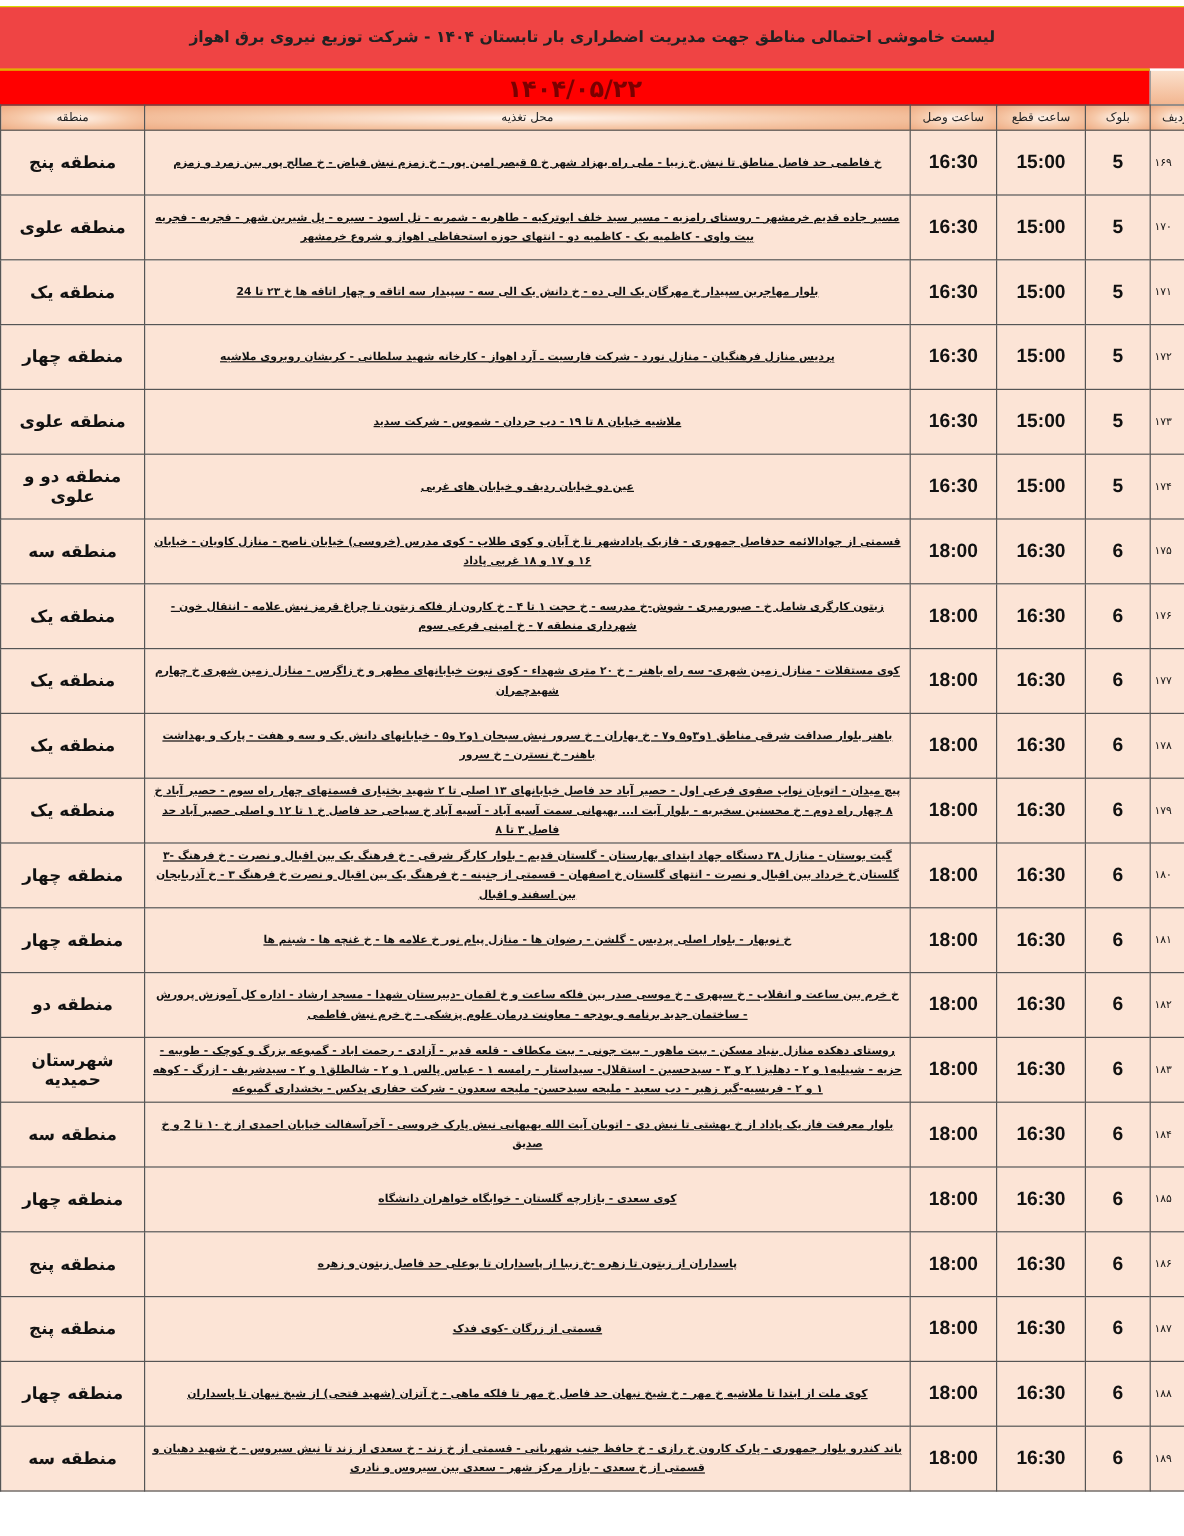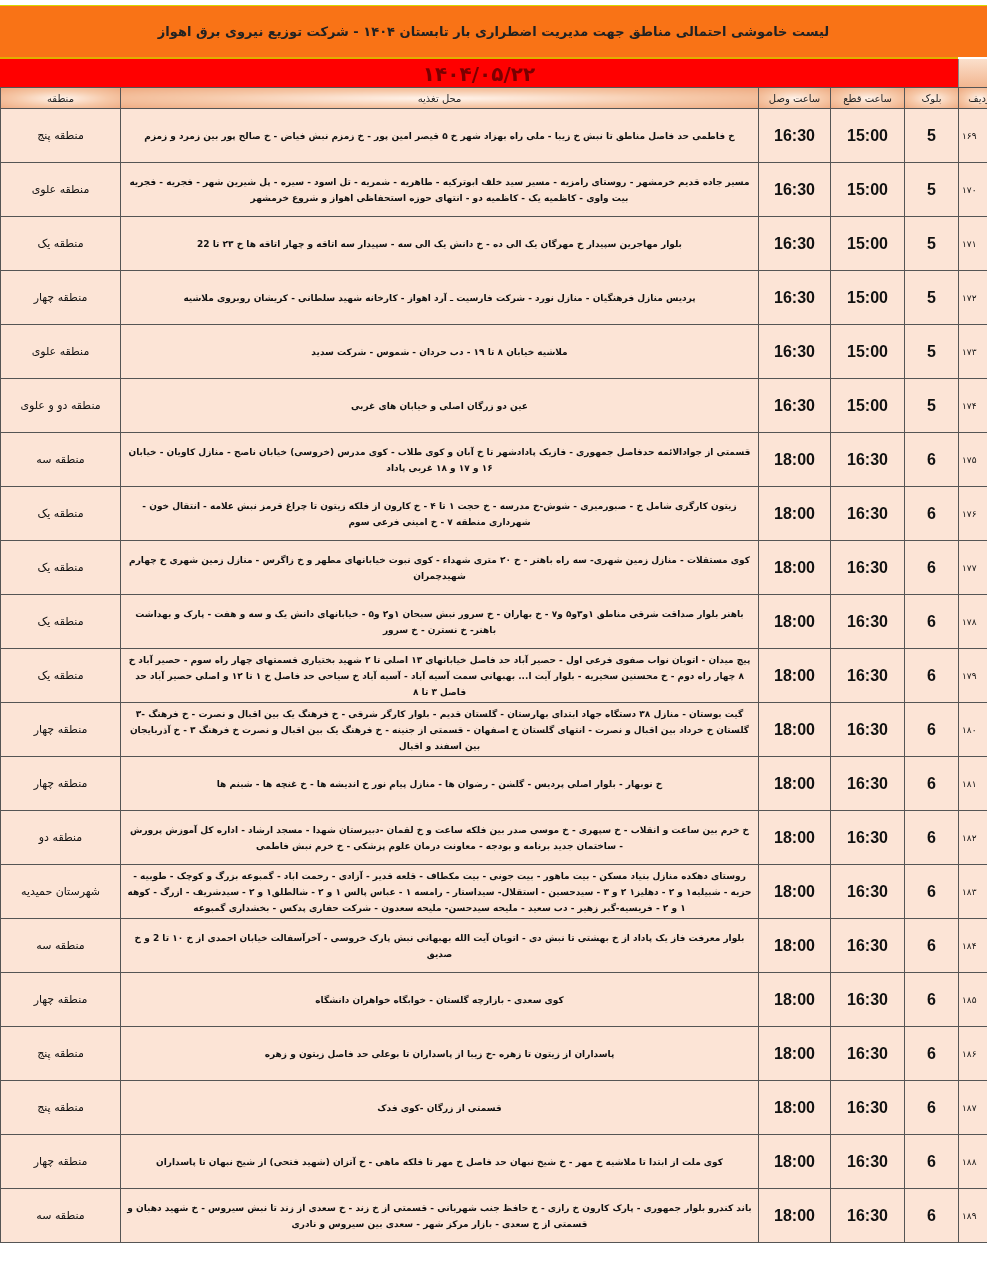--- a/index.html
+++ b/index.html
@@ -3,21 +3,21 @@
 <meta charset="utf-8">
 <style>
   html, body { margin: 0; padding: 0; }
   body {
     width: 987px; height: 1280px; overflow: hidden; background: #ffffff;
     font-family: "DejaVu Sans", sans-serif;
     position: relative;
   }
   .title-bar {
     position: absolute; left: 0; top: 5px; width: 987px; height: 51px;
-    background: #f97316; border-top: 1px solid #d8d800;
+    background: #ef4444; border-top: 1px solid #d8d800;
     display: flex; align-items: center; justify-content: center;
     direction: rtl;
   }
   .title-text { font-size: 13px; font-weight: bold; color: #222; }
   .date-bar {
     position: absolute; left: 0; top: 57px; width: 958px; height: 30px;
     background: #ff0000; display: flex; align-items: center; justify-content: center;
     border-top: 2px solid #e0b000;
   }
   .date-text { font-size: 20px; font-weight: bold; color: #7a0000; letter-spacing: 1px; }
@@ -33,22 +33,22 @@
     height: 20px; font-size: 10px; font-weight: normal; color: #222;
     background: radial-gradient(ellipse at center, #fff4ec 0%, #f6c8a8 55%, #eeab82 100%);
     border: 1px solid #555; padding: 0;
   }
   table.grid td {
     background: #fce4d6; border: 1px solid #555; text-align: center;
     padding: 0 6px; height: 53px; color: #111;
   }
   td.col-row { font-size: 9px; color: #333; text-align: left !important; padding-left: 3px !important; }
   td.col-block, td.col-cut, td.col-on { font-size: 16px; font-weight: bold; font-family: "Liberation Sans", sans-serif; }
-  td.col-feed { font-size: 9px; font-weight: bold; line-height: 16px; }
-  td.col-region { font-size: 11px; font-weight: normal; color: #222; }
+  td.col-feed { font-size: 9px; font-weight: bold; line-height: 16px; text-decoration: underline; }
+  td.col-region { font-size: 14px; font-weight: bold; color: #222; }
 </style>
 </head>
 <body>
 
 <div class="title-bar">
   <span class="title-text">لیست خاموشی احتمالی مناطق جهت مدیریت اضطراری بار تابستان ۱۴۰۴ - شرکت توزیع نیروی برق اهواز</span>
 </div>
 <div class="date-bar">
   <span class="date-text">۱۴۰۴/۰۵/۲۲</span>
 </div>
@@ -88,21 +88,21 @@
         <td class="col-cut">15:00</td>
         <td class="col-on">16:30</td>
         <td class="col-feed">مسیر جاده قدیم خرمشهر - روستای رامزیه - مسیر سید خلف ابوترکیه - طاهریه - شمریه - تل اسود - سیره - پل شیرین شهر - فجریه - فجریه بیت واوی - کاظمیه یک - کاظمیه دو - انتهای حوزه استحفاظی اهواز و شروع خرمشهر</td>
         <td class="col-region">منطقه علوی</td>
       </tr>
       <tr>
         <td class="col-row">۱۷۱</td>
         <td class="col-block">5</td>
         <td class="col-cut">15:00</td>
         <td class="col-on">16:30</td>
-        <td class="col-feed">بلوار مهاجرین سپیدار خ مهرگان یک الی ده - خ دانش یک الی سه - سپیدار سه اتاقه و چهار اتاقه ها خ ۲۳ تا 22</td>
+        <td class="col-feed">بلوار مهاجرین سپیدار خ مهرگان یک الی ده - خ دانش یک الی سه - سپیدار سه اتاقه و چهار اتاقه ها خ ۲۳ تا 24</td>
         <td class="col-region">منطقه یک</td>
       </tr>
       <tr>
         <td class="col-row">۱۷۲</td>
         <td class="col-block">5</td>
         <td class="col-cut">15:00</td>
         <td class="col-on">16:30</td>
         <td class="col-feed">پردیس منازل فرهنگیان - منازل نورد - شرکت فارسیت ـ آرد اهواز - کارخانه شهید سلطانی - کریشان روبروی ملاشیه</td>
         <td class="col-region">منطقه چهار</td>
       </tr>
@@ -112,21 +112,21 @@
         <td class="col-cut">15:00</td>
         <td class="col-on">16:30</td>
         <td class="col-feed">ملاشیه  خیابان ۸ تا ۱۹ - دب حردان - شموس - شرکت سدید</td>
         <td class="col-region">منطقه علوی</td>
       </tr>
       <tr>
         <td class="col-row">۱۷۴</td>
         <td class="col-block">5</td>
         <td class="col-cut">15:00</td>
         <td class="col-on">16:30</td>
-        <td class="col-feed">عین دو زرگان اصلی و خیابان های غربی</td>
+        <td class="col-feed">عین دو خیابان ردیف و خیابان های غربی</td>
         <td class="col-region">منطقه دو و علوی</td>
       </tr>
       <tr>
         <td class="col-row">۱۷۵</td>
         <td class="col-block">6</td>
         <td class="col-cut">16:30</td>
         <td class="col-on">18:00</td>
         <td class="col-feed">قسمتی از جوادالائمه حدفاصل جمهوری - فازیک پادادشهر تا خ آبان و کوی طلاب - کوی مدرس (خروسی) خیابان ناصح - منازل کاویان - خیابان ۱۶ و ۱۷ و ۱۸ غربی پاداد</td>
         <td class="col-region">منطقه سه</td>
       </tr>
@@ -168,21 +168,21 @@
         <td class="col-cut">16:30</td>
         <td class="col-on">18:00</td>
         <td class="col-feed">گیت بوستان  - منازل ۳۸ دستگاه جهاد ابتدای بهارستان - گلستان قدیم - بلوار کارگر شرقی - خ فرهنگ یک بین اقبال و نصرت - خ فرهنگ -۳ گلستان خ خرداد بین اقبال و نصرت - انتهای گلستان خ اصفهان - قسمتی از جنینه - خ فرهنگ یک بین اقبال و نصرت خ فرهنگ ۳ - خ آذربایجان بین اسفند و اقبال</td>
         <td class="col-region">منطقه چهار</td>
       </tr>
       <tr>
         <td class="col-row">۱۸۱</td>
         <td class="col-block">6</td>
         <td class="col-cut">16:30</td>
         <td class="col-on">18:00</td>
-        <td class="col-feed">خ نوبهار - بلوار اصلی پردیس - گلشن - رضوان ها - منازل پیام نور خ اندیشه ها - خ غنچه ها - شبنم ها</td>
+        <td class="col-feed">خ نوبهار - بلوار اصلی پردیس - گلشن - رضوان ها - منازل پیام نور خ علامه ها - خ غنچه ها - شبنم ها</td>
         <td class="col-region">منطقه چهار</td>
       </tr>
       <tr>
         <td class="col-row">۱۸۲</td>
         <td class="col-block">6</td>
         <td class="col-cut">16:30</td>
         <td class="col-on">18:00</td>
         <td class="col-feed">خ خرم بین ساعت و انقلاب - خ سپهری - خ موسی صدر بین فلکه ساعت و خ لقمان -دبیرستان شهدا - مسجد ارشاد - اداره کل آموزش پرورش - ساختمان جدید برنامه و بودجه - معاونت درمان علوم پزشکی - خ خرم نبش فاطمی</td>
         <td class="col-region">منطقه دو</td>
       </tr>

